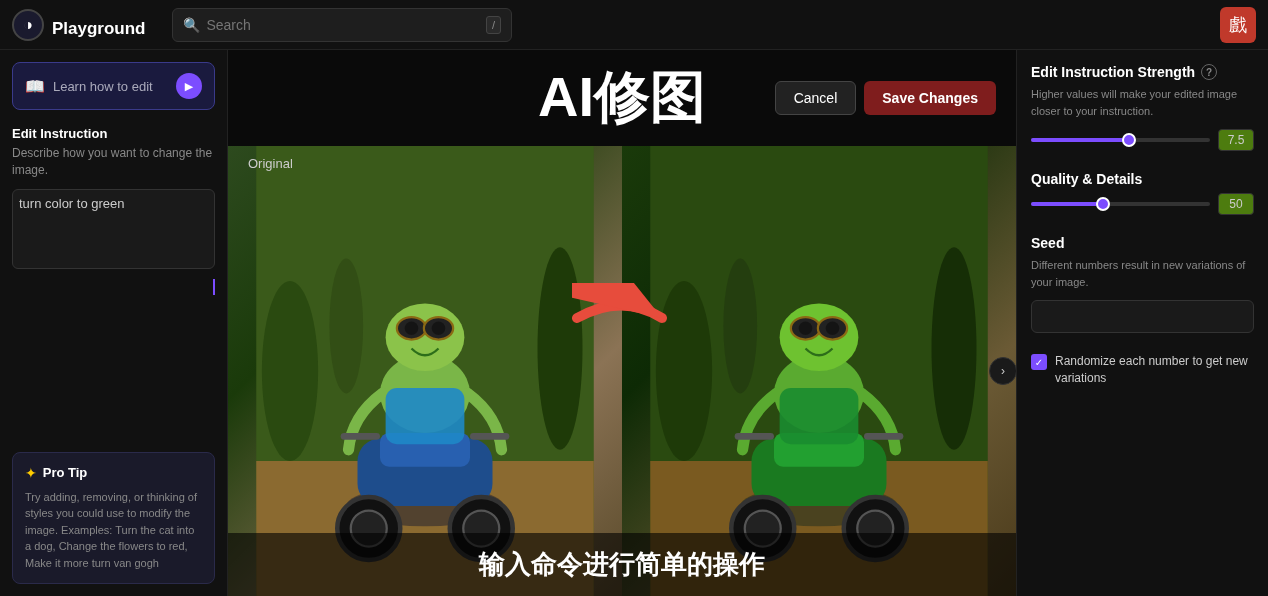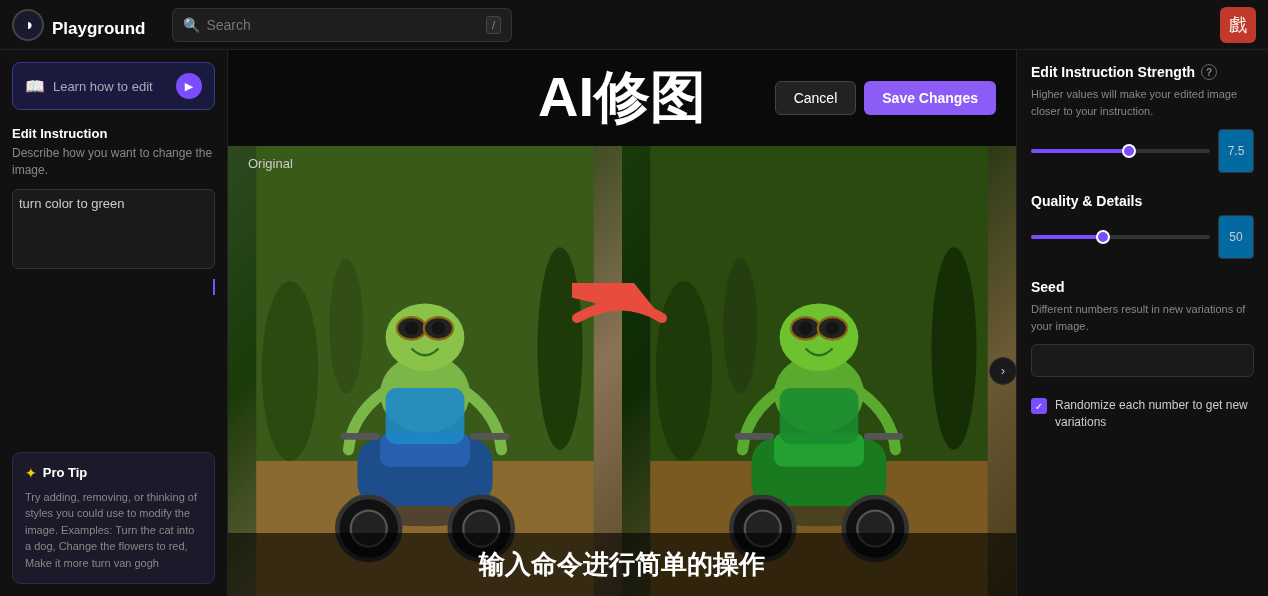--- a/index.html
+++ b/index.html
@@ -219,21 +219,21 @@
     .btn-cancel {
       background: #222;
       border: 1px solid #444;
       color: #fff;
       padding: 8px 18px;
       border-radius: 6px;
       font-size: 14px;
       cursor: pointer;
     }
     .btn-save {
-      background: #8b5cf6;
+      background: #7f1d1d;
       border: none;
       color: #fff;
       padding: 8px 18px;
       border-radius: 6px;
       font-size: 14px;
       cursor: pointer;
       font-weight: 600;
     }
 
     .image-section {
@@ -382,26 +382,26 @@
     .slider-thumb {
       width: 14px; height: 14px;
       background: #7c4dff;
       border-radius: 50%;
       position: absolute;
       top: -5px;
       transform: translateX(-50%);
       border: 2px solid #fff;
     }
     .slider-value {
-      background: #0369a1;
+      background: #4d7c0f;
       border: 1px solid #333;
       border-radius: 4px;
       color: #ccc;
       font-size: 12px;
-      padding: 14px 6px;
+      padding: 3px 6px;
       min-width: 36px;
       text-align: center;
     }
 
     .seed-input {
       width: 100%;
       background: #1a1a1a;
       border: 1px solid #333;
       border-radius: 6px;
       color: #ccc;

